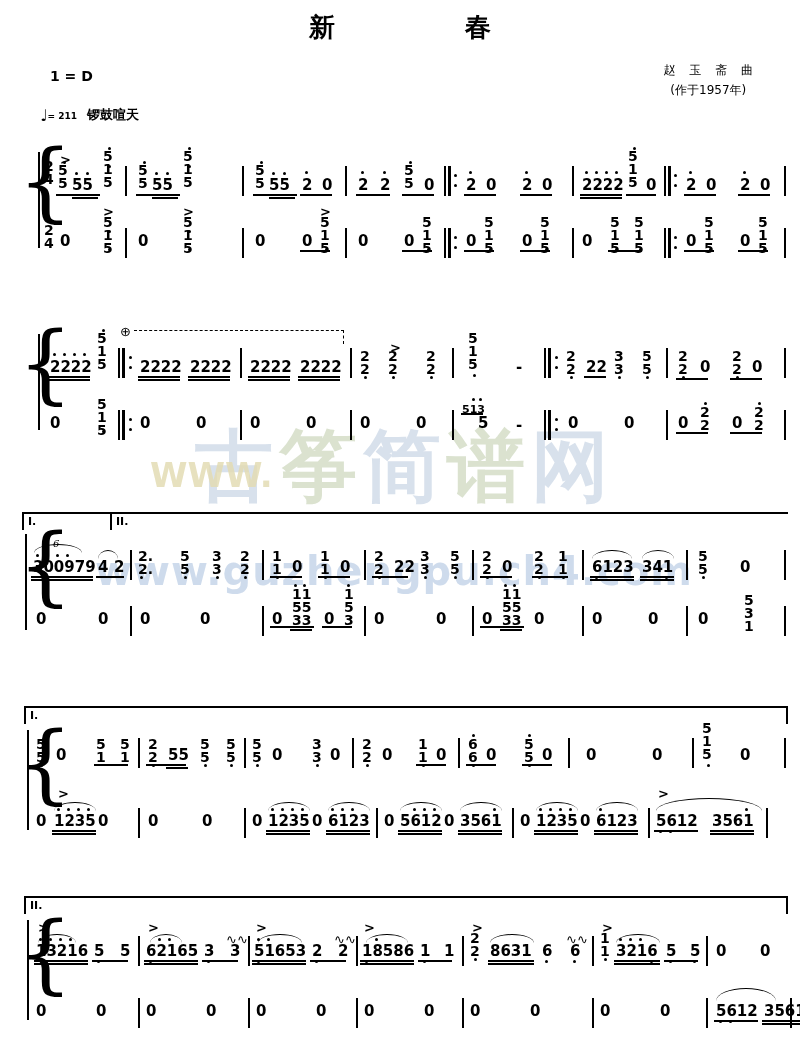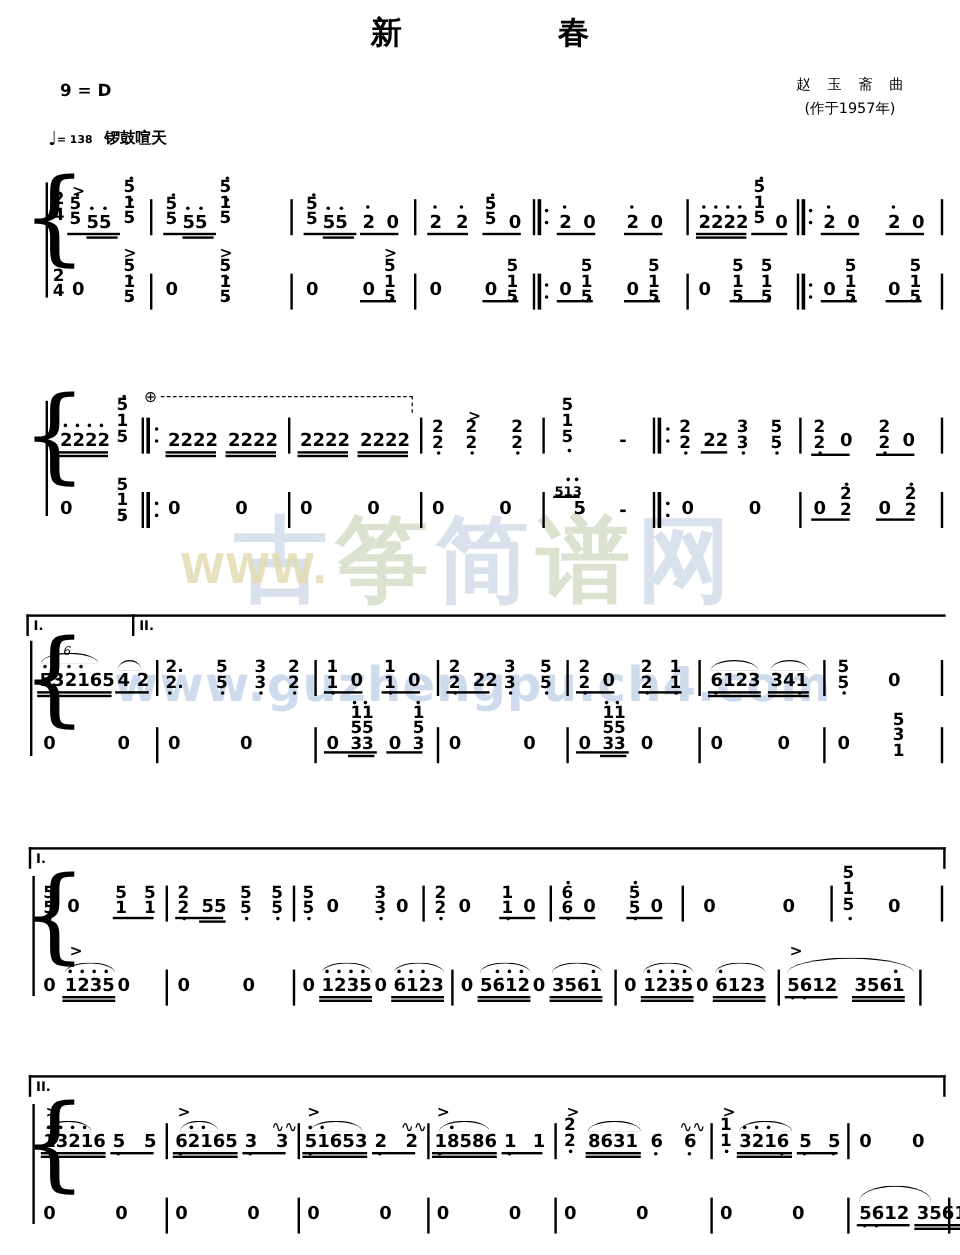--- a/index.html
+++ b/index.html
@@ -117,24 +117,24 @@
 </head>
 <body>
 
 <div id="title">新　　春</div>
 
 <div id="composer">
   <div class="c1">赵 玉 斋 曲</div>
   <div>(作于1957年)</div>
 </div>
 
-<div id="key">9 = D</div>
+<div id="key">1 = D</div>
 
 <div id="tempo">
-  <span class="qn">♩</span><span class="bpm">= 138</span><span class="mark">锣鼓喧天</span>
+  <span class="qn">♩</span><span class="bpm">= 211</span><span class="mark">锣鼓喧天</span>
 </div>
 
 <div class="wm" id="wm-cn">
   <span>古</span><span>筝</span><span>简</span><span>谱</span><span>网</span>
 </div>
 <div class="wm" id="wm-url1">WWW.</div>
 <div class="wm" id="wm-url2">www.guzhengpu.ch4.com</div>
 
 <div class="system" style="top:148px;height:110px;">
   <div class="brace" style="top:-10px;">{</div>
@@ -577,21 +577,21 @@
   </div>
   <div class="volta" style="left:110px;top:0px;width:676px;">
     <span>II.</span>
   </div>
 
   <div class="brace" style="top:10px;">{</div>
   <div class="sysbar" style="left:25px;top:22px;height:96px;"></div>
 
   <div class="tuplet" style="left:53px;top:26px;">6</div>
   <div class="tie" style="left:34px;top:32px;width:48px;"></div>
-  <div class="n" style="left:33px;top:48px;">532165</div>
+  <div class="n" style="left:33px;top:48px;">300979</div>
   <div class="od" style="left:36px;top:42px;"></div>
   <div class="od" style="left:46px;top:42px;"></div>
   <div class="od" style="left:56px;top:42px;"></div>
   <div class="od" style="left:66px;top:42px;"></div>
   <div class="beam" style="left:31px;top:64px;width:62px;"></div>
   <div class="beam" style="left:31px;top:67px;width:62px;"></div>
 
   <div class="tie" style="left:98px;top:38px;width:20px;"></div>
   <div class="n" style="left:98px;top:48px;">4</div>
   <div class="n" style="left:114px;top:48px;">2</div>

